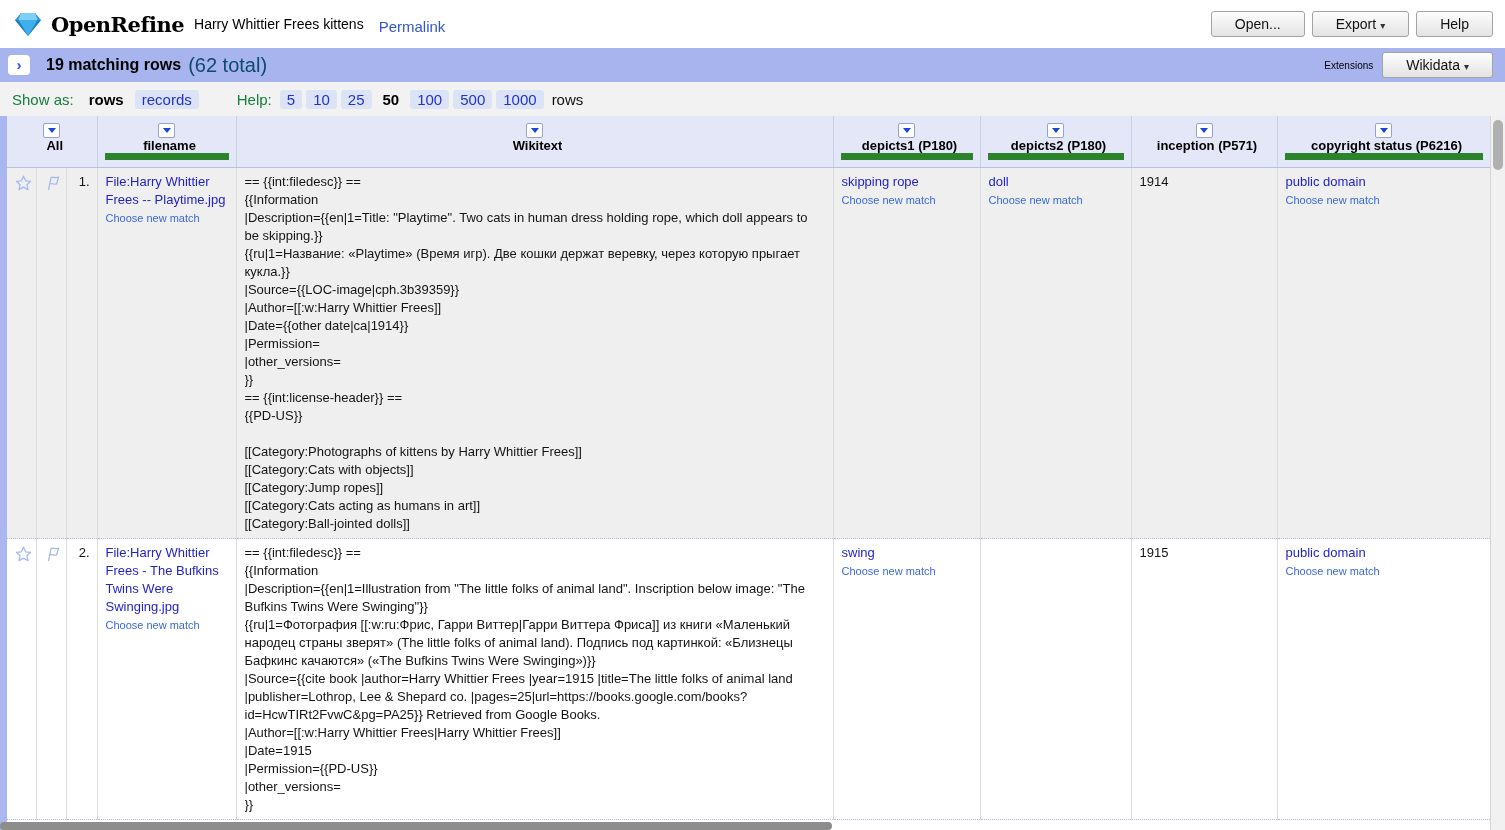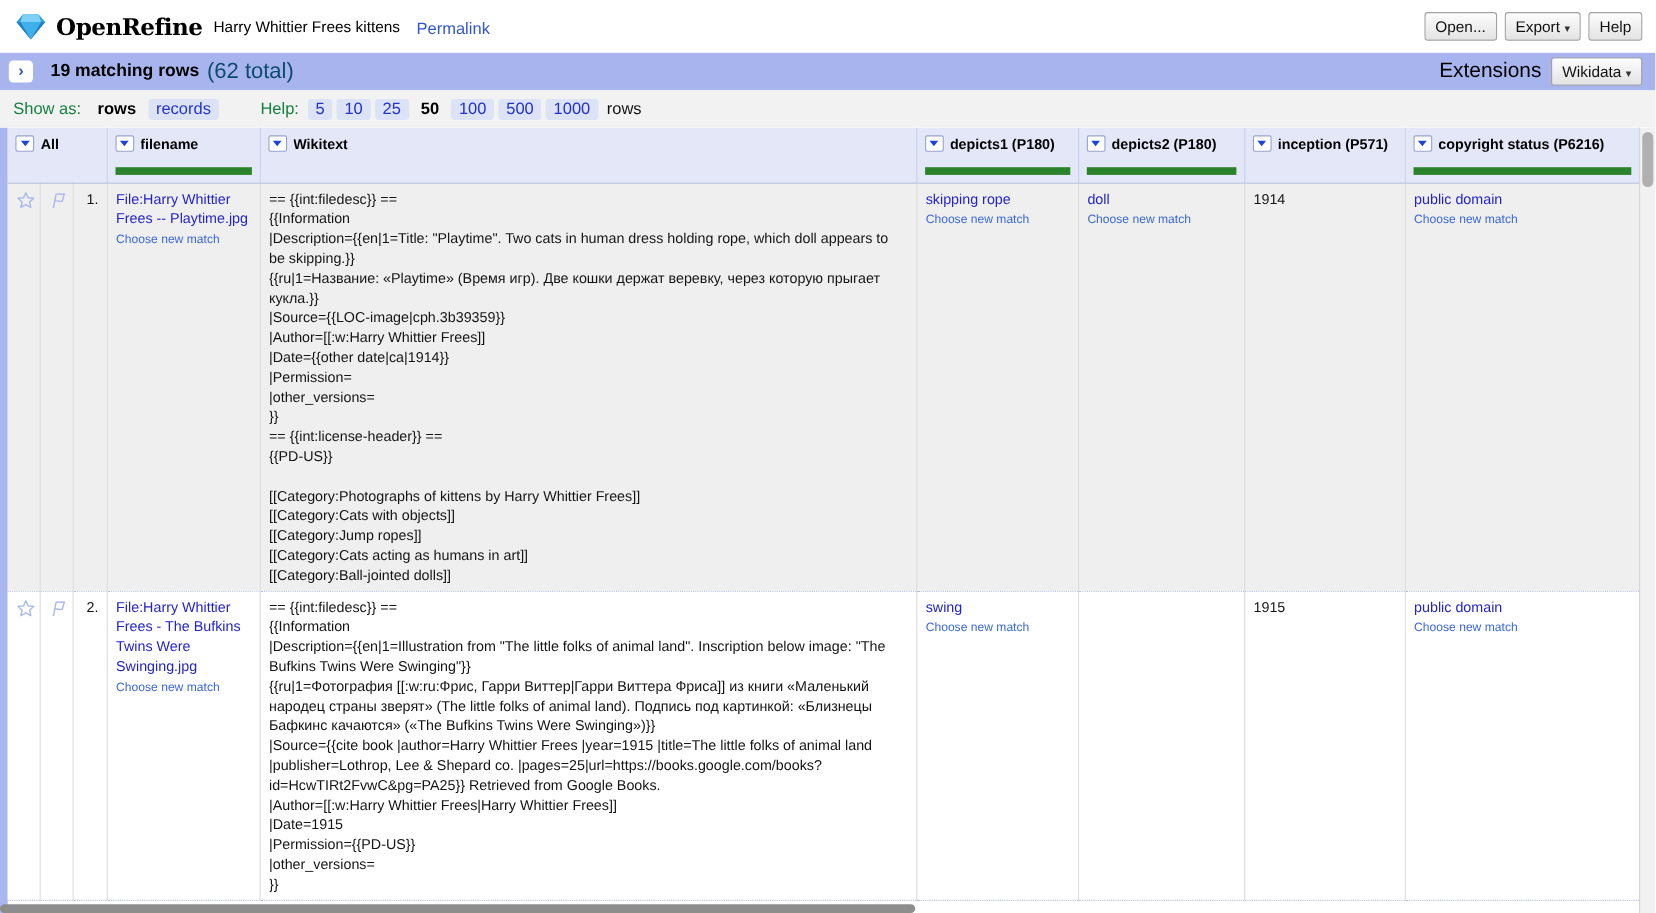--- a/index.html
+++ b/index.html
@@ -7,52 +7,52 @@
   body { font-family:"Liberation Sans", sans-serif; background:#fff; color:#111; }
 
   
   .topbar { height:48px; display:flex; align-items:center; padding:0 12px 0 14px; background:#fff; }
   .logo-svg { display:block; }
   .wordmark { font-family:"DejaVu Serif", serif; font-weight:bold; font-size:21px; color:#000; margin-left:9px; letter-spacing:-0.5px; }
   .proj-title { font-size:14px; color:#000; margin-left:10px; white-space:nowrap; }
   .permalink { color:#3355cc; font-size:15px; margin-left:15px; margin-top:5px; text-decoration:none; cursor:pointer; }
   .topbar-right { margin-left:auto; display:flex; gap:7px; }
   .btn { background:linear-gradient(#fdfdfd,#e3e3e3); border:1px solid #a3a3a3; border-radius:3px;
-         padding:4px 9px; font-size:14px; color:#111; font-family:inherit; cursor:pointer; white-space:nowrap; }
+         padding:4px 23px; font-size:14px; color:#111; font-family:inherit; cursor:pointer; white-space:nowrap; }
   .caret { font-size:10px; color:#333; margin-left:4px; }
 
   
   .summary-bar { height:34px; background:#a8b4ee; display:flex; align-items:center; padding:0 12px 0 8px; }
   .expand-btn { width:22px; height:20px; background:#fff; border:none; border-radius:4px; color:#2f53d2;
                 font-weight:bold; font-size:15px; line-height:18px; cursor:pointer; }
   .match-count { font-size:16px; font-weight:bold; color:#000; margin-left:16px; }
   .total-count { font-size:20px; color:#0c4a6e; margin-left:7px; }
   .summary-right { margin-left:auto; display:flex; align-items:center; gap:9px; }
-  .ext-label { font-size:19px; color:#000; }
+  .ext-label { font-size:10px; color:#000; }
 
   
   .view-bar { height:34px; background:#f2f2f2; display:flex; align-items:center; font-size:15px; padding:0 14px 0 12px; }
   .vb-label { color:#15803d; margin-right:6px; }
   .pill { background:#dde3f6; border-radius:3px; padding:1px 7px; color:#2233cc; text-decoration:none; margin:0 2px; cursor:pointer; }
   .pill.selected { background:transparent; color:#000; font-weight:bold; cursor:default; }
   .vb-gap { width:36px; }
   .rows-suffix { margin-left:6px; }
   .pagination { margin-left:auto; display:flex; align-items:center; }
   .pag-link { background:#dfe4f5; border-radius:3px; color:#999; padding:2px 11px; margin:0 4px; text-decoration:none; white-space:nowrap; }
   .page-input { width:27px; height:20px; border:1px solid #888; font-size:14px; padding-left:3px; margin:0 4px 0 8px; font-family:inherit; }
   .of-pages { color:#000; margin-right:6px; white-space:nowrap; }
 
   
   .table-area { position:relative; height:714px; background:#fff; overflow:hidden; }
   .left-strip { position:absolute; left:0; top:0; bottom:0; width:7px; background:#a9b6ef; }
   table { position:absolute; left:7px; top:0; width:1483px; border-collapse:collapse; table-layout:fixed; }
   th { background:#e3e7f7; border-right:1px solid #c7cfe9; border-bottom:1px solid #b4bfe2;
        height:50px; vertical-align:top; text-align:left; padding:7px 7px 4px 7px; }
   .th-inner { display:flex; flex-direction:column; height:100%; }
-  .th-row { display:flex; align-items:center; }
+  .th-row { display:flex; align-items:center;flex-direction:column; }
   .col-label { font-size:13px; font-weight:bold; color:#000; margin-left:6px; white-space:nowrap; overflow:hidden; }
   .dd-btn { width:17px; height:15px; background:#fff; border:1px solid #97a2cc; border-radius:2px;
             display:inline-flex; align-items:center; justify-content:center; cursor:pointer; flex:0 0 auto; }
   .tri { width:0; height:0; border-left:4px solid transparent; border-right:4px solid transparent; border-top:5px solid #1b44d8; }
   .recon-bar { height:7px; background:#2b842b; margin-top:auto; margin-bottom:3px; }
 
   td { vertical-align:top; border-right:1px solid #dcdcdc; border-bottom:1px dotted #aebadd;
        padding:5px 8px; font-size:13px; line-height:18px; color:#141414; }
   tr.row-odd td { background:#efefef; }
   tr.row-even td { background:#ffffff; }

